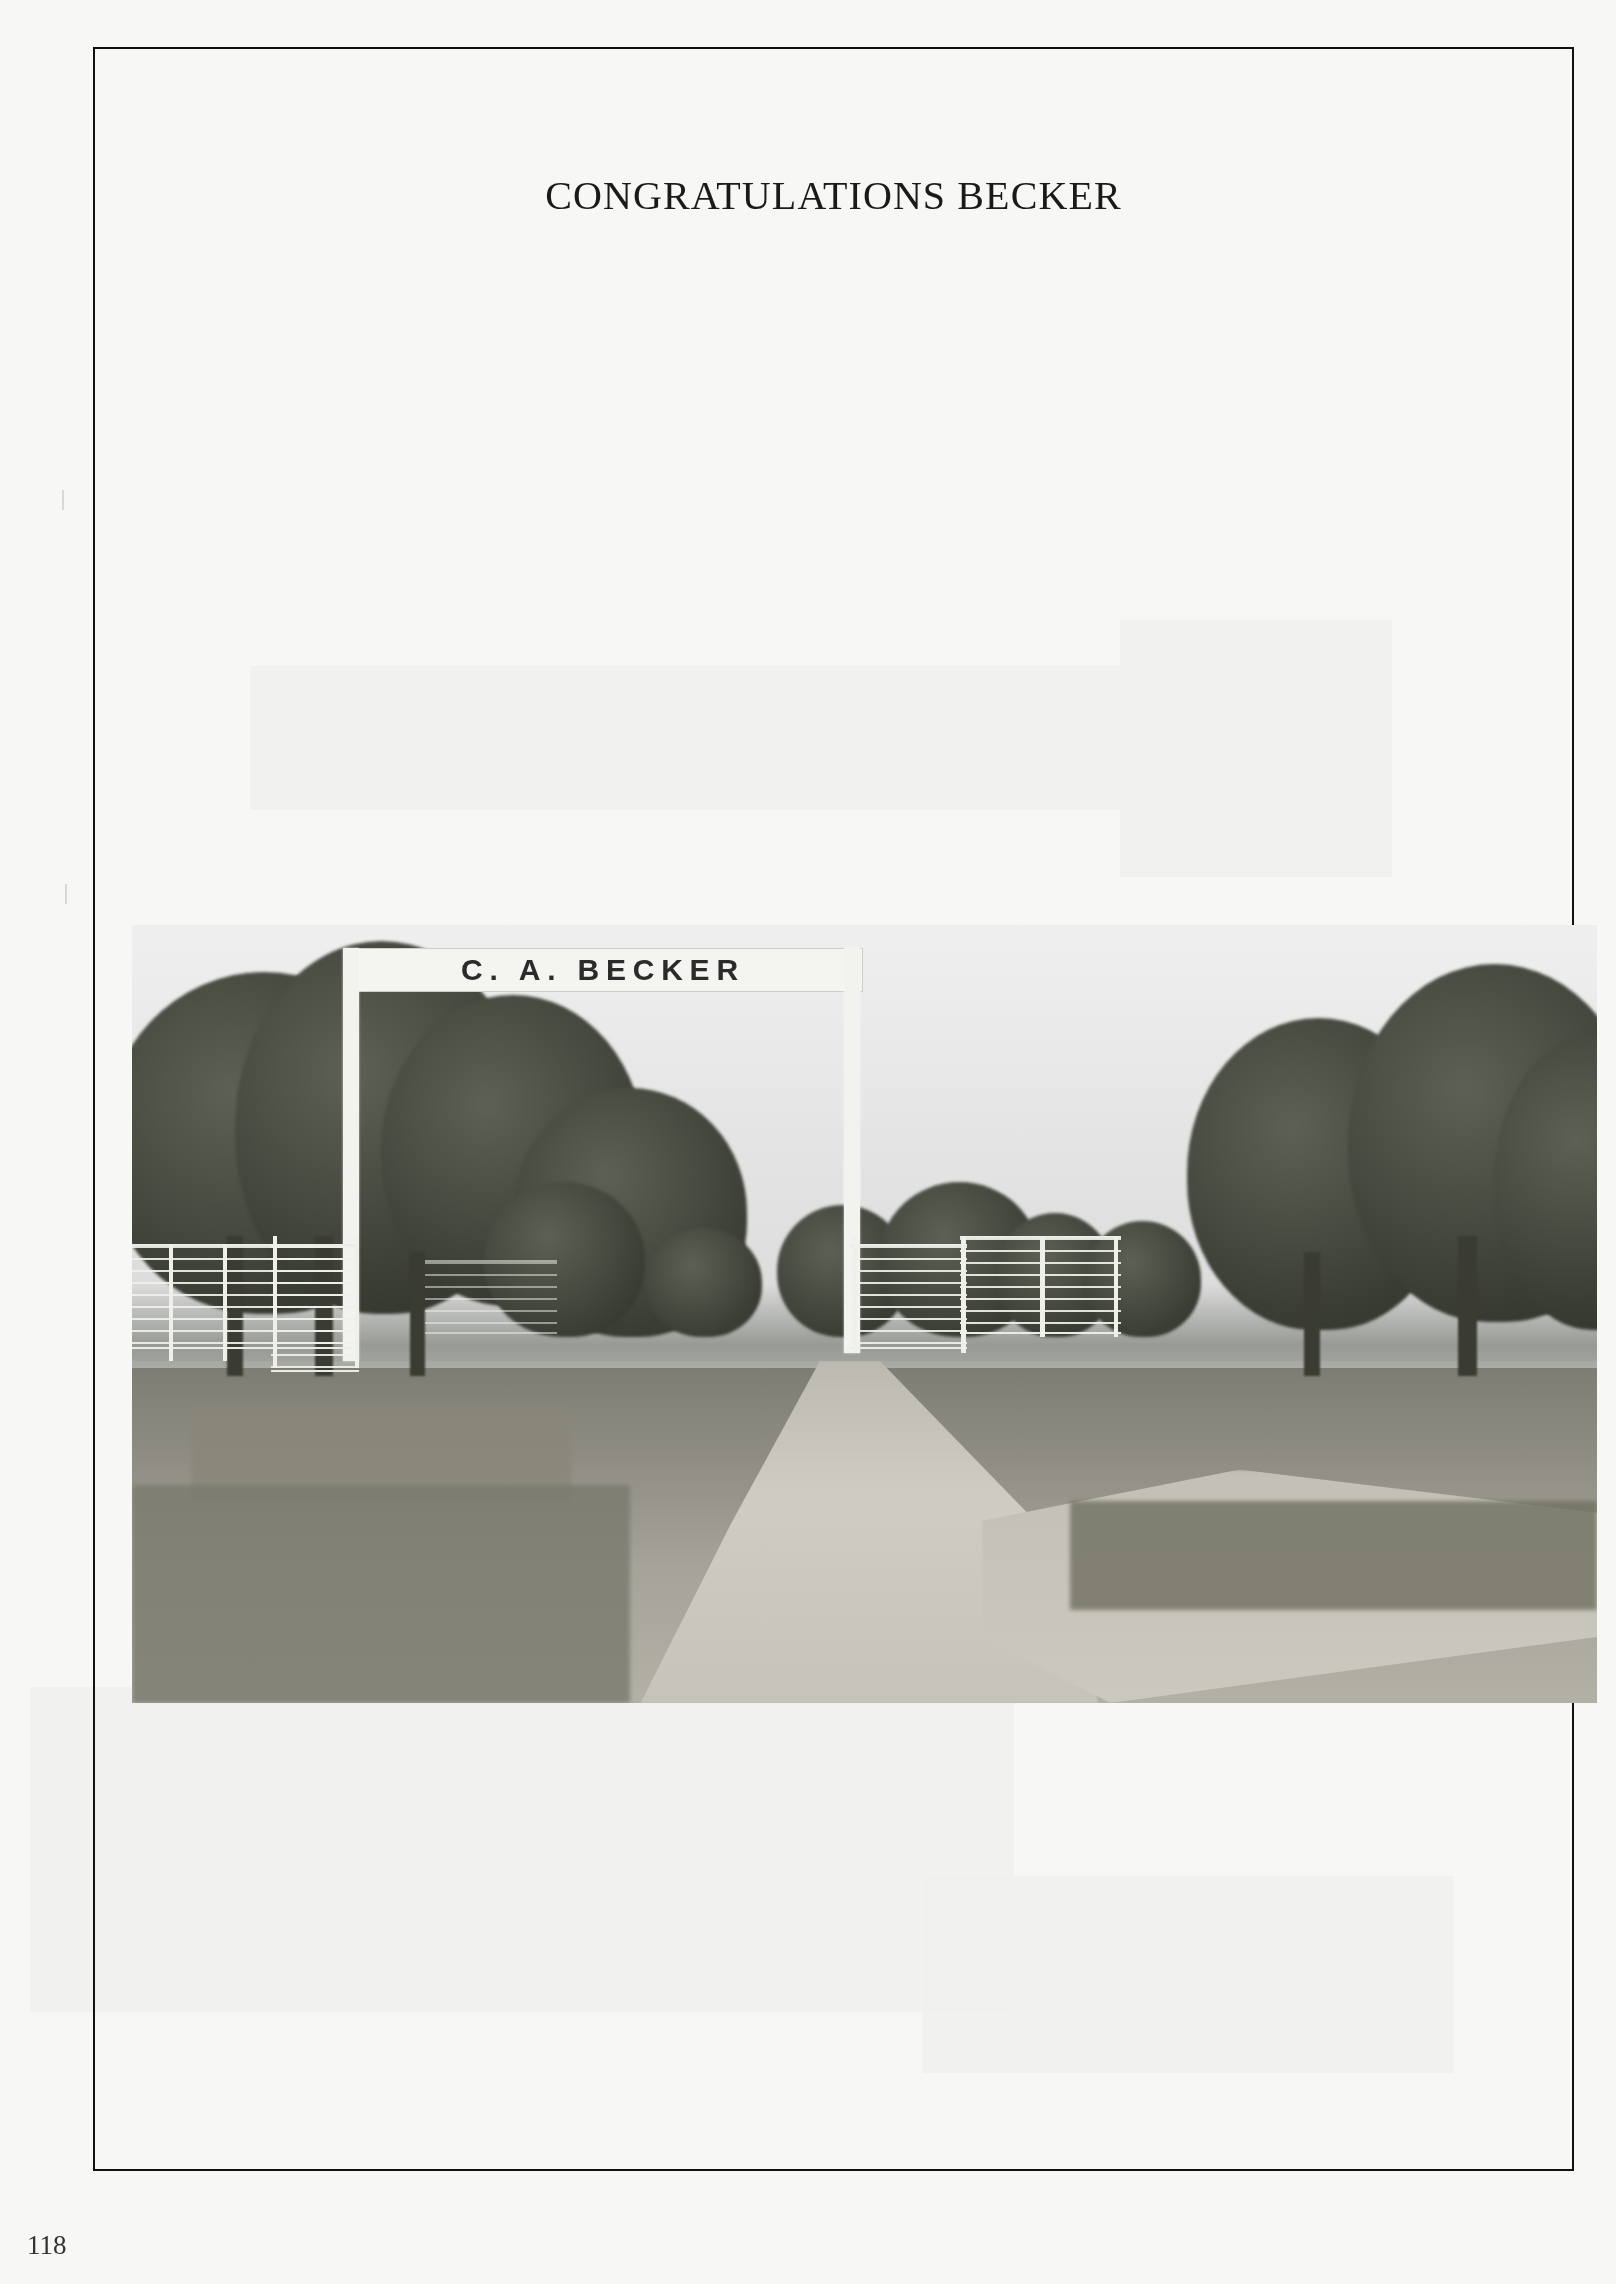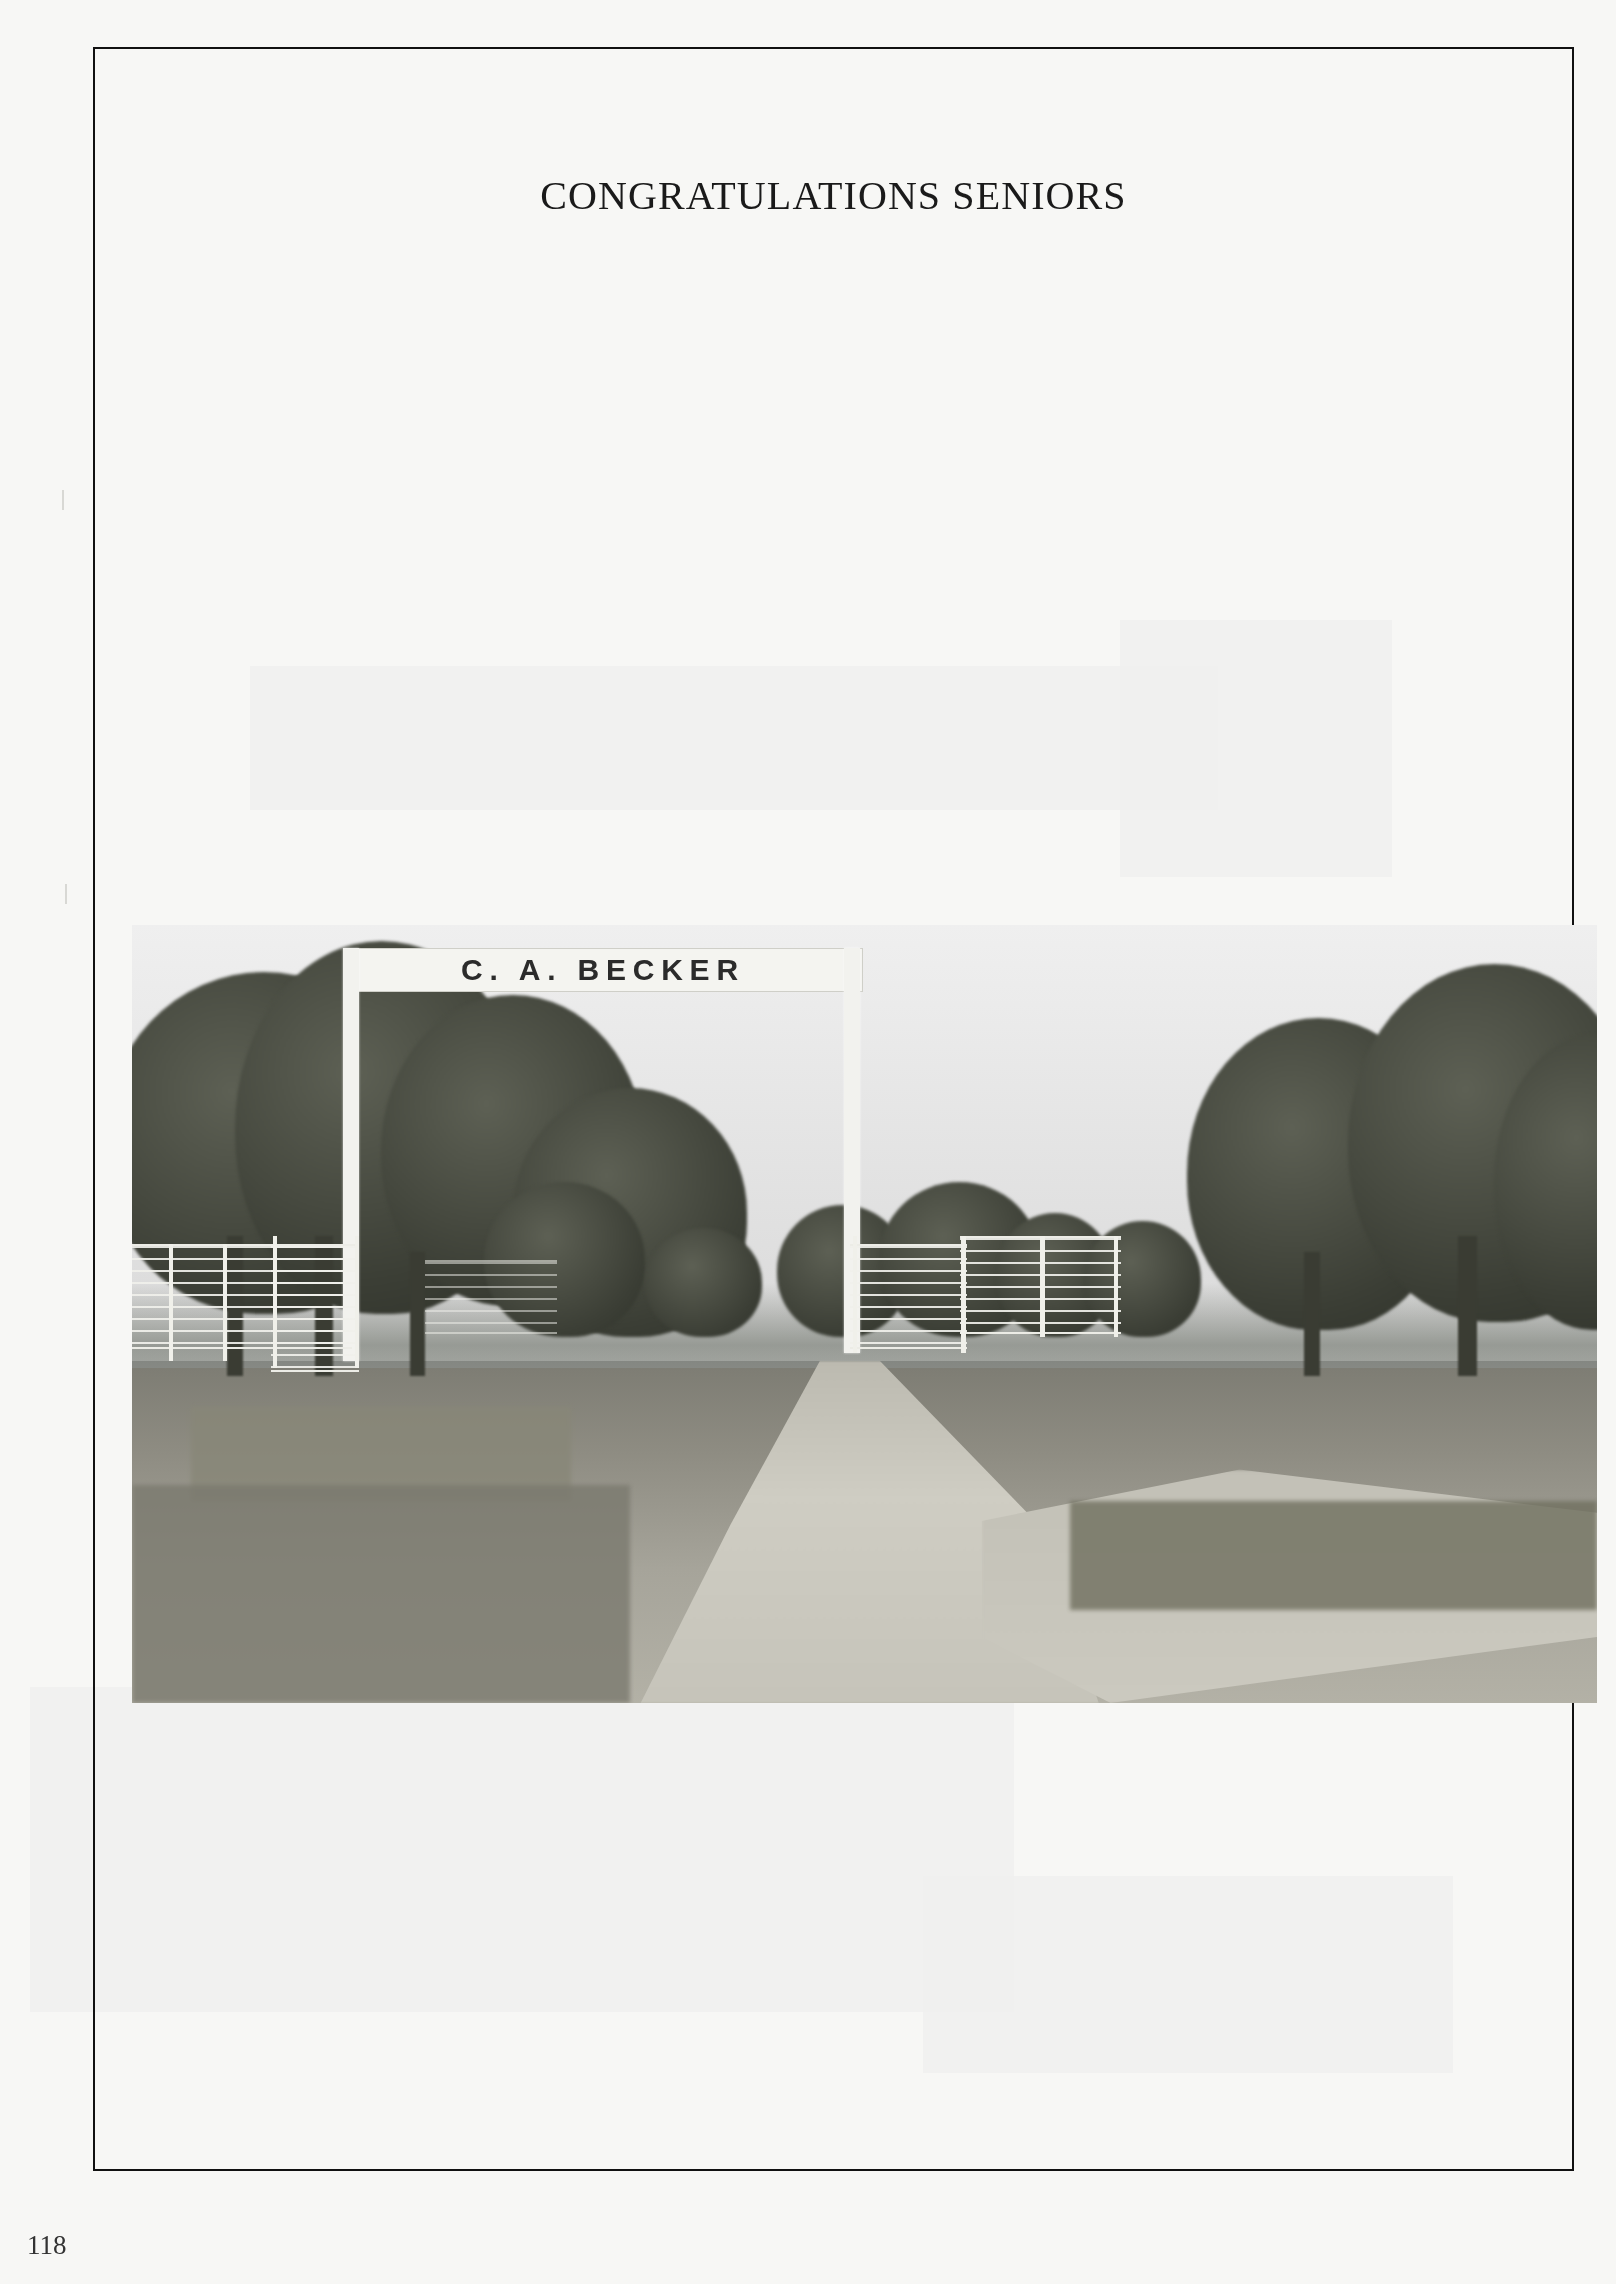--- a/index.html
+++ b/index.html
@@ -72,21 +72,21 @@
   }
 
   
   .photo {
     position: absolute;
     left: 132px;
     top: 925px;
     width: 1465px;
     height: 778px;
     overflow: hidden;
-    background: #a3a3a3;
+    background: #e5e5e5;
   }
   .photo-inner { position: absolute; inset: 0; }
 
   
   .sky {
     position: absolute;
     left: 0; top: 0; width: 100%; height: 56%;
     background: linear-gradient(#efefef, #e2e2e2 60%, #d9d9d9 100%);
   }
   
@@ -218,21 +218,21 @@
   <div class="ghost g1"></div>
   <div class="ghost g2"></div>
   <div class="ghost g3"></div>
   <div class="ghost g4"></div>
 
   <div class="edge-mark" style="left:62px; top:490px;"></div>
   <div class="edge-mark" style="left:65px; top:884px;"></div>
 
   <div class="border-box"></div>
 
-  <div class="heading-small">CONGRATULATIONS SENIORS</div>
+  <div class="heading-small">CONGRATULATIONS BECKER</div>
 
 
   <div class="photo">
     <div class="photo-inner">
 
       <div class="sky"></div>
       <div class="haze"></div>
       <div class="ground"></div>
 
       <div class="grass gr3"></div>

